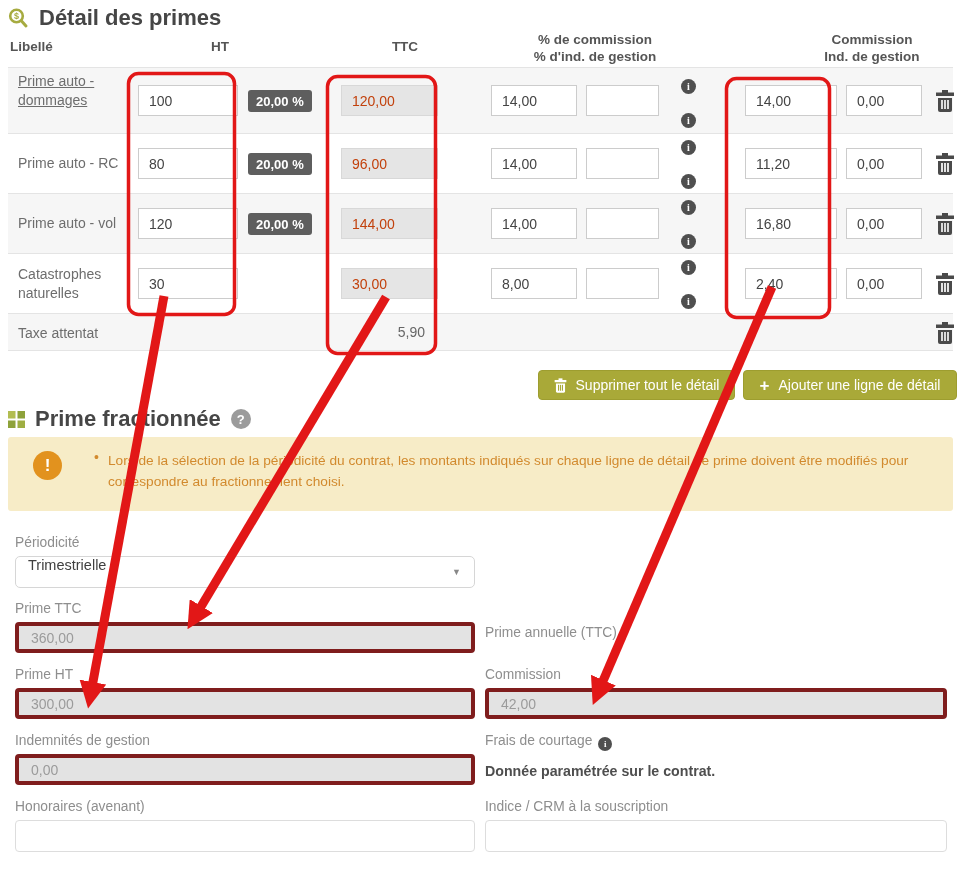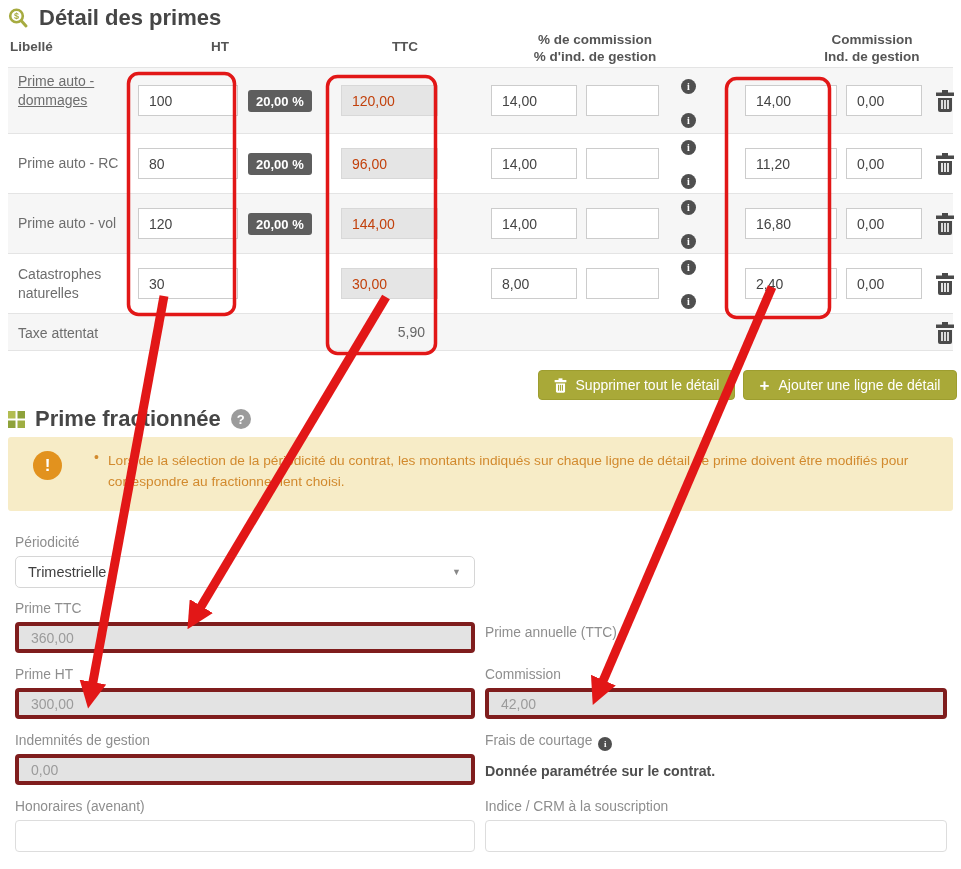--- a/index.html
+++ b/index.html
@@ -41,21 +41,21 @@
   .warn-bullet { position:absolute; left:86px; top:12px; color:#d28a2e; font-size:14px; }
   .warn-text { position:absolute; left:100px; top:13px; width:812px; color:#d28a2e; font-size:13.7px; line-height:21px; }
 
   
   .f-label { position:absolute; font-size:13.8px; color:#8e8e8e; }
   .f-field { position:absolute; height:31px; border-radius:4px; font-size:14px; display:flex; align-items:center; padding:0 12px; }
   .f-field.disab { background:#e3e3e3; border:4px solid #7f1d1d; color:#9b9b9b; }
   .f-input { position:absolute; height:32px; border:1px solid #ddd; border-radius:4px; background:#fff;
              font-family:"Liberation Sans", sans-serif; font-size:14px; color:#444; padding:0 12px; outline:none; }
   .select { position:absolute; left:15px; top:556px; width:460px; height:32px; border:1px solid #d6d6d6; border-radius:5px;
-            background:#fff; display:flex; align-items:center; padding:0 12px; font-size:14.5px; color:#3f3f3f; cursor:pointer; }
+            background:#fff; display:flex; padding:0 12px; font-size:14.5px; color:#3f3f3f; cursor:pointer; }
   .select .caret { position:absolute; right:13px; top:10px; font-size:9px; color:#888; }
   .note-bold { position:absolute; font-size:14.2px; font-weight:bold; color:#4e4e4e; }
   .help-ic { width:20px; height:20px; border-radius:50%; background:#9b9b9b; color:#fff; font-size:13px; font-weight:bold;
              display:flex; align-items:center; justify-content:center; cursor:pointer; }
   .mini-info { display:inline-flex; width:14px; height:14px; border-radius:50%; background:#4f4f4f; color:#fff;
                font-size:9px; font-weight:bold; font-family:"Liberation Serif", serif;
                align-items:center; justify-content:center; vertical-align:-2px; margin-left:6px; cursor:pointer; }
 
   .annot { position:absolute; left:0; top:0; pointer-events:none; }
 </style>

